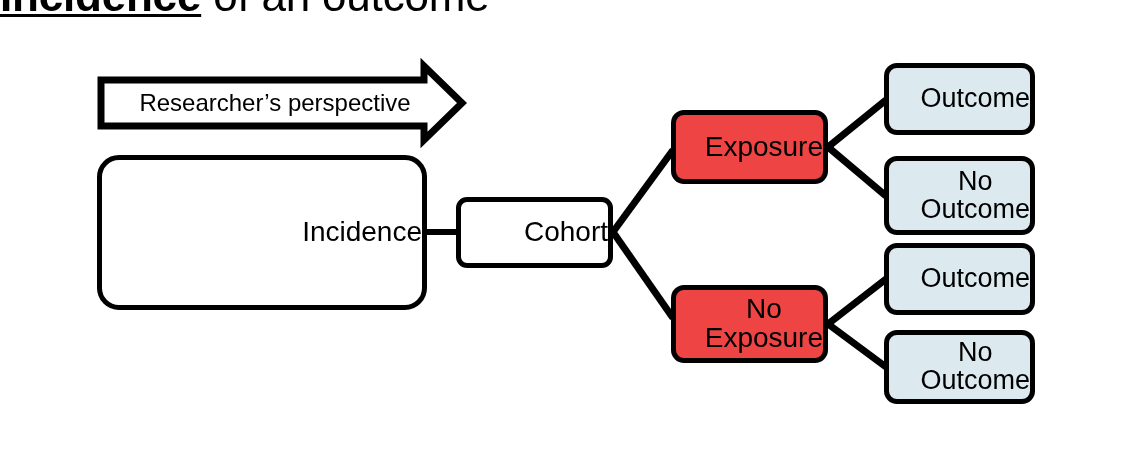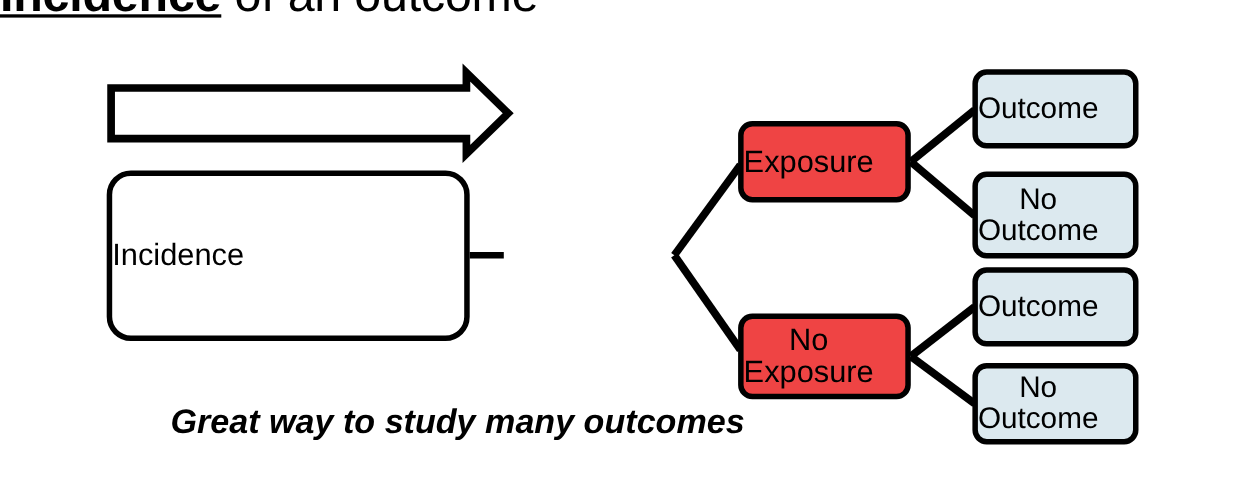--- a/index.html
+++ b/index.html
@@ -46,21 +46,21 @@
   }
 
   
   .node {
     position: absolute;
     box-sizing: border-box;
     border: 5px solid #000000;
     border-radius: 13px;
     display: flex;
     align-items: center;
-    justify-content: flex-start;
+    justify-content: flex-end;
     text-align: center;
     color: #000000;
     background: #ffffff;
     line-height: 1.02;
     z-index: 3;
   }
 
   
   #node-population {
     left: 97px;
@@ -179,25 +179,29 @@
     <line x1="613" y1="232" x2="673" y2="150" stroke="#000000" stroke-width="7"></line>
     <line x1="613" y1="232" x2="673" y2="318" stroke="#000000" stroke-width="7"></line>
 
     <line x1="828" y1="147" x2="886" y2="100" stroke="#000000" stroke-width="7"></line>
     <line x1="828" y1="147" x2="886" y2="196" stroke="#000000" stroke-width="7"></line>
 
     <line x1="828" y1="324" x2="886" y2="279" stroke="#000000" stroke-width="7"></line>
     <line x1="828" y1="324" x2="886" y2="367" stroke="#000000" stroke-width="7"></line>
   </svg>
 
+  <div id="arrow-label">Researcher’s perspective</div>
 
   <div class="node" id="node-population">
     <span>Incidence</span>
   </div>
 
+  <div class="node" id="node-cohort">
+    <span>Cohort</span>
+  </div>
 
   <div class="node node--green" id="node-exposure">
     <span>Exposure</span>
   </div>
 
   <div class="node node--green" id="node-no-exposure">
     <div>
       <span>No</span>
       <span>Exposure</span>
     </div>
@@ -218,15 +222,14 @@
     <span>Outcome</span>
   </div>
 
   <div class="node node--blue" id="node-no-outcome-2">
     <div>
       <span>No</span>
       <span>Outcome</span>
     </div>
   </div>
 
-  <div id="caption">Great way to study many outcomes</div>
 
 </div>
 
 </body></html>

